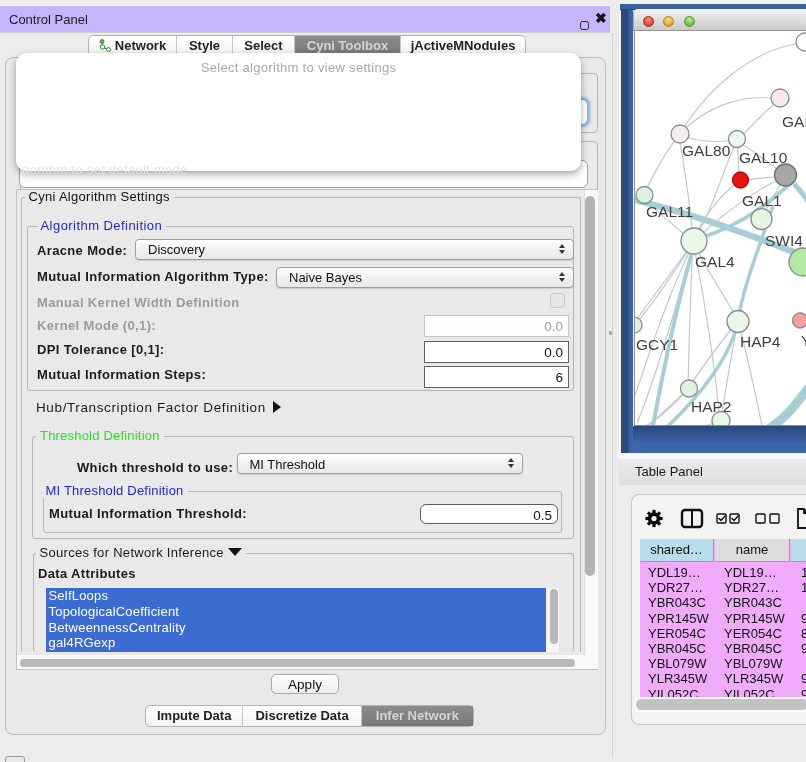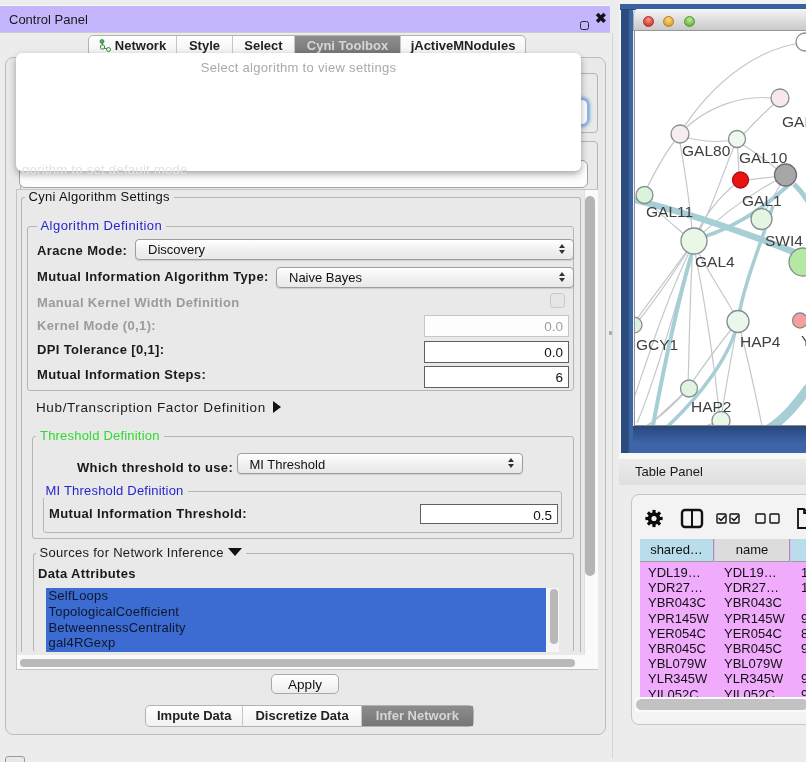--- a/index.html
+++ b/index.html
@@ -102,47 +102,47 @@
   <span class="ctext">MI Threshold</span>
   <span class="arr">
       <span class="up"></span>
       <span class="dn"></span>
     </span>
 </div>
 <div class="fieldset" style="left:42.5px;top:491px;width:519px;height:42px;">
   <span class="ftitle" style="left:-2px;color:#2525cf;font-size:13px;letter-spacing:0.2px;">MI Threshold Definition</span>
 </div>
 <span class="abs b12" style="left:49px;top:506px;">Mutual Information Threshold:</span>
-<div class="tfield" style="left:420px;top:503.5px;width:138px;height:20.5px;border-color:#606060;">0.5</div>
+<div class="tfield" style="left:420px;top:503.5px;width:138px;height:20.5px;border-color:#606060;border-radius:6px;">0.5</div>
 
 <div class="fieldset" style="left:32.5px;top:553px;width:541px;height:99px;border-bottom:none;">
   <span class="ftitle" style="left:2px;color:#1a1a1a;font-size:13px;letter-spacing:0.3px;">Sources for Network Inference <span style="display:inline-block;width:0;height:0;border-left:7px solid transparent;border-right:7px solid transparent;border-top:8px solid #111;vertical-align:1px;"></span></span>
 </div>
 <span class="abs b12" style="left:38px;top:566px;">Data Attributes</span>
 <div class="abs" style="left:46px;top:587.9px;width:513px;height:64.5px;background:#f6f6f6;">
-  <div style="position:absolute;left:0;top:0;width:499.6px;height:64.5px;background:#3c6bd2;color:#0f172a;font-size:13px;line-height:15.85px;padding-left:2.5px;letter-spacing:0.2px;">SelfLoops<br>TopologicalCoefficient<br>BetweennessCentrality<br>gal4RGexp</div>
+  <div style="position:absolute;left:0;top:0;width:499.6px;height:64.5px;background:#3c6bd2;color:#ffffff;font-size:13px;line-height:15.85px;padding-left:2.5px;letter-spacing:0.2px;">SelfLoops<br>TopologicalCoefficient<br>BetweennessCentrality<br>gal4RGexp</div>
   <div style="position:absolute;left:504px;top:1px;width:8px;height:55px;background:#b9b9b9;border-radius:5px;"></div>
 </div>
 
 <div class="abs" style="left:584px;top:190px;width:13.5px;height:479px;background:#fafafa;border-left:1px solid #e0e0e0;"></div>
 <div class="abs" style="left:585px;top:196px;width:9.5px;height:380px;background:#b4b4b4;border-radius:5px;"></div>
 <div class="abs" style="left:17px;top:655px;width:580px;height:14px;background:#fafafa;"></div>
 <div class="abs" style="left:20px;top:659px;width:555px;height:7.5px;background:#b9b9b9;border-radius:4px;"></div>
 
 <div class="abs" style="left:271px;top:674px;width:68px;height:20px;border:1px solid #a9a9a9;border-radius:5px;background:linear-gradient(#ffffff,#ededed);text-align:center;font-size:13.5px;line-height:19px;color:#111;">Apply</div>
 
 <div class="tab" style="left:145px;top:705px;width:329px;border-radius:5px;">
   <div class="seg" style="width:98px;">Impute Data</div>
   <div class="seg" style="width:119px;">Discretize Data</div>
   <div class="seg segsel" style="width:112px;">Infer Network</div>
 </div>
 
 <div class="abs" style="left:5px;top:756px;width:20px;height:10px;border:1px solid #999;border-radius:3px;background:#e8e8e8;"></div>
 
-<div class="abs" style="left:16px;top:53px;width:565px;height:118px;background:#ffffff;border-radius:6px;box-shadow:0 3px 7px rgba(0,0,0,0.35);z-index:50;">
+<div class="abs" style="left:16px;top:53px;width:565px;height:118px;background:#ffffff;border-radius:11px;box-shadow:0 3px 7px rgba(0,0,0,0.35);z-index:50;">
   <div style="position:absolute;left:0;top:7px;width:100%;text-align:center;font-size:13px;letter-spacing:0.3px;color:#a9a9a9;">Select algorithm to view settings</div>
   <div style="position:absolute;left:6px;top:108.5px;font-size:13px;color:#e3e3e3;letter-spacing:0.3px;">gorithm to set default mode</div>
 </div>
 
 <div class="abs" style="left:619px;top:0;width:187px;height:458px;background:#f2f2f2;"></div>
 <div class="abs" style="left:620px;top:4px;width:186px;height:6px;background:#3a61a0;border-bottom:1px solid #2a4878;"></div>
 <div class="abs" style="left:621px;top:10px;width:12px;height:444px;background:linear-gradient(90deg,#2b4b7e 0,#2b4b7e 55%,#3e65a5 75%,#3e65a5 100%);"></div>
 <div class="abs" style="left:633px;top:426px;width:173px;height:27px;background:linear-gradient(#28477b,#3e65a8 65%,#3e65a8);"></div>
 
 <div class="abs" style="left:633px;top:9px;width:173px;height:417px;">

